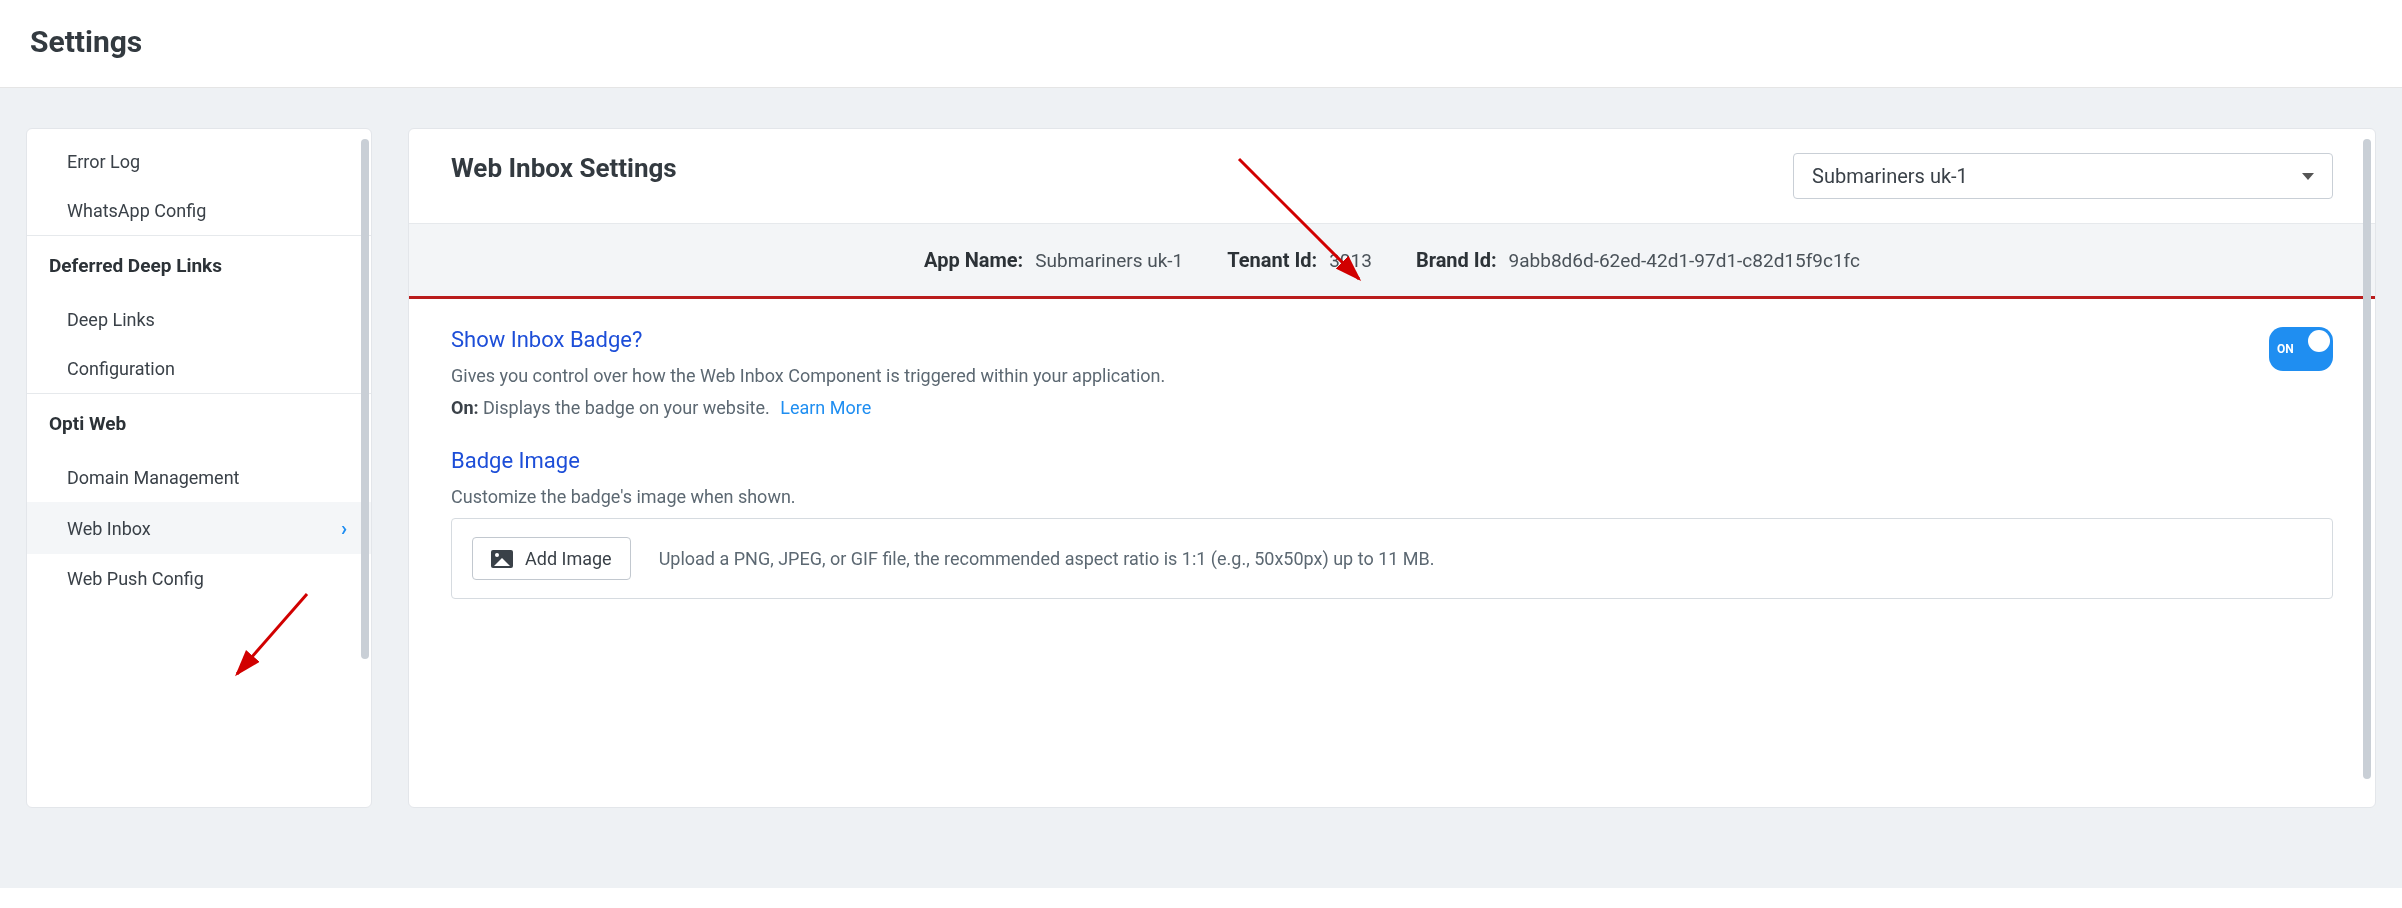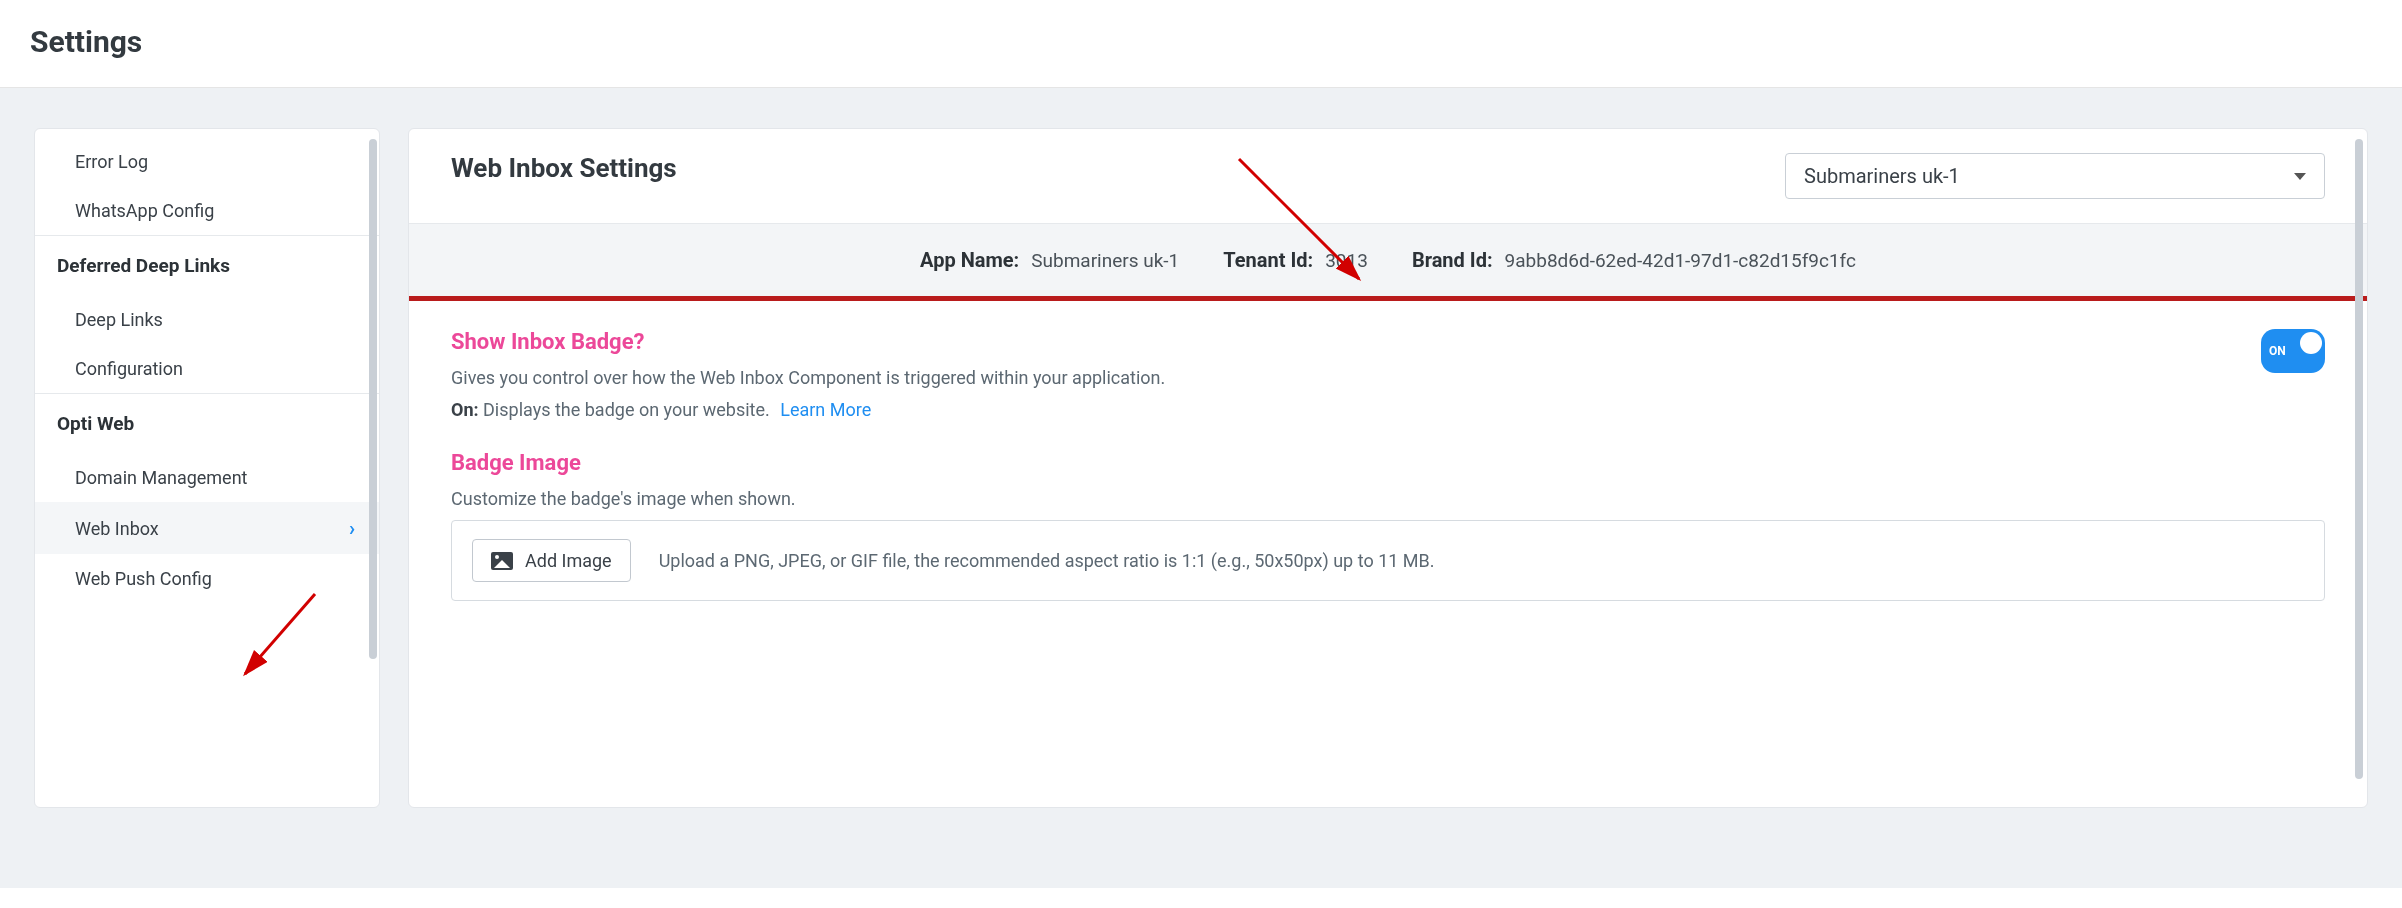--- a/index.html
+++ b/index.html
@@ -18,22 +18,22 @@
     font-weight: 700;
     color: #333a40;
   }
   .body-bg {
     background: #eef1f4;
     padding: 40px 0 0 0;
     min-height: 800px;
   }
   .layout {
     display: flex;
-    gap: 28px;
-    padding: 0 34px;
+    gap: 36px;
+    padding: 0 26px;
   }
   .sidebar {
     width: 346px;
     background: #fff;
     border-radius: 6px;
     border: 1px solid #e3e6ea;
     padding-top: 8px;
     position: relative;
     align-self: flex-start;
     min-height: 680px;
@@ -120,36 +120,36 @@
     border-right: 6px solid transparent;
     border-top: 7px solid #555;
   }
   .info-bar {
     background: #f3f5f7;
     padding: 24px 0;
     display: flex;
     justify-content: center;
     gap: 44px;
     font-size: 20px;
-    border-bottom: 5px solid #b91c1c;
+    border-bottom: 3px solid #b91c1c;
   }
   .info-pair { display: flex; gap: 12px; align-items: baseline; }
   .info-label { font-weight: 700; color: #2c3237; }
   .info-value { color: #4a5259; font-size: 19px; }
   .content { padding: 28px 42px; }
   .section { margin-bottom: 30px; }
   .section-row {
     display: flex;
     justify-content: space-between;
     align-items: flex-start;
   }
   .section-title {
     font-size: 22px;
-    font-weight: 700;
-    color: #ec4899;
+    font-weight: 400;
+    color: #1d4ed8;
     margin-bottom: 10px;
   }
   .section-desc {
     font-size: 18px;
     color: #5c6872;
     margin-bottom: 8px;
     line-height: 1.5;
   }
   .section-on {
     font-size: 18px;

